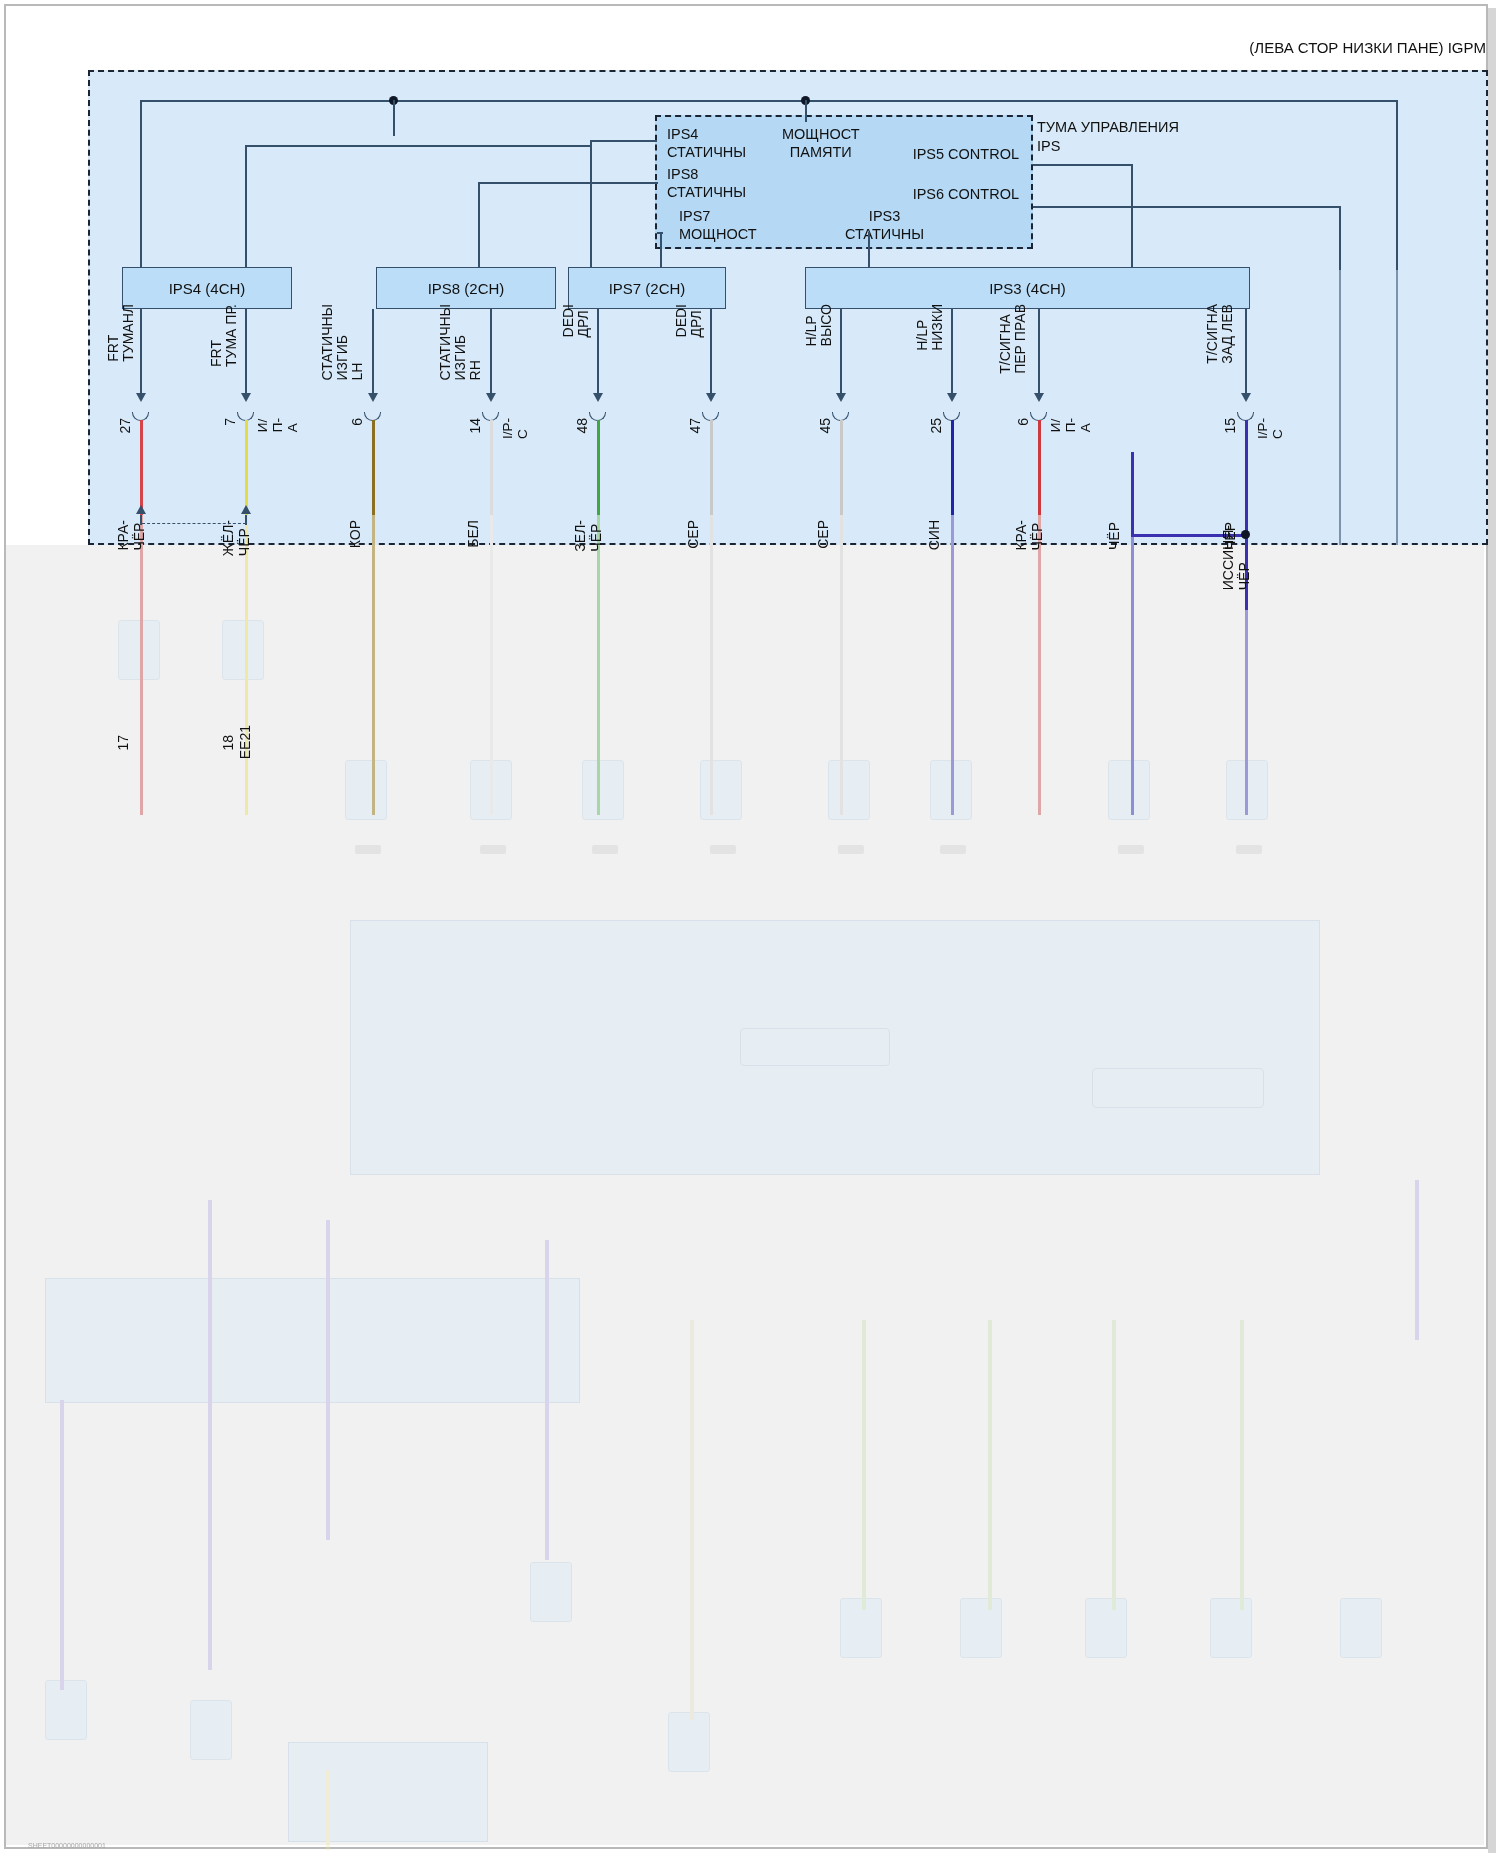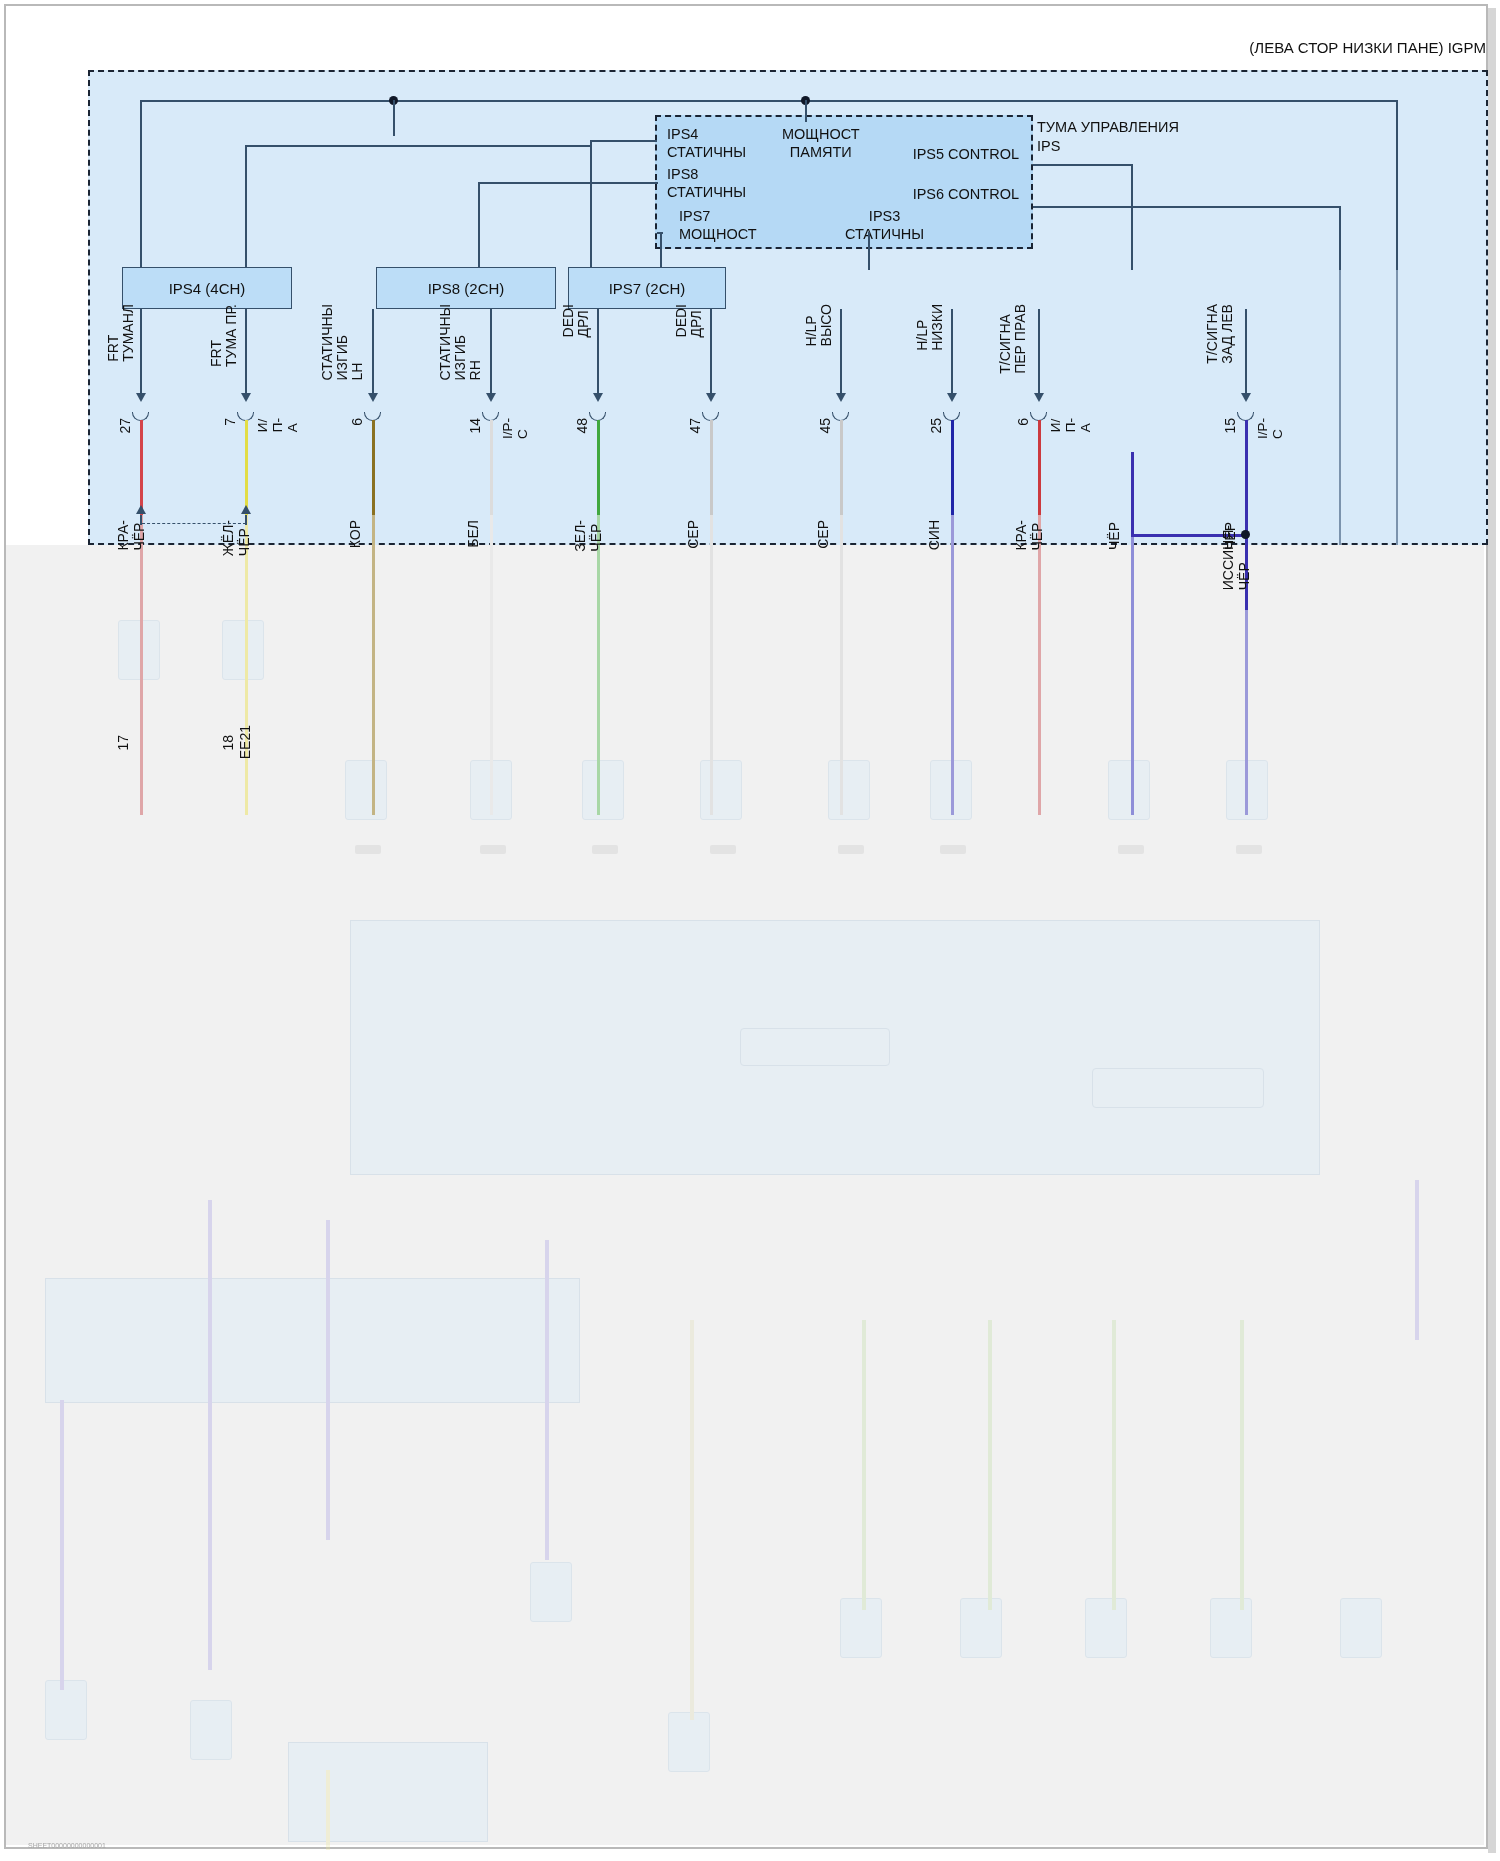--- a/index.html
+++ b/index.html
@@ -247,20 +247,23 @@
 
   <div class="ips-box" id="ips4">
     <span>IPS4 (4CH)</span>
   </div>
   <div class="ips-box" id="ips8">
     <span>IPS8 (2CH)</span>
   </div>
   <div class="ips-box" id="ips7">
     <span>IPS7 (2CH)</span>
   </div>
+  <div class="ips-box" id="ips3">
+    <span>IPS3 (4CH)</span>
+  </div>
 
   <div class="wire" style="left:140px;">
     <div class="stub" style="left:0px; top:9px; height:85px;"></div>
     <div class="arrow" style="left:-4.5px; top:93px;"></div>
     <div class="fn" style="left:-34px; top:4px;">FRT
 ТУМАНЛ</div>
     <div class="conn" style="left:-8px; top:112px;"></div>
     <div class="pin" style="left:-23px; top:118px;">27</div>
     <div class="cable" style="left:-0.5px; top:120px; height:95px; background:#d4444a;"></div>
     <div class="cable" style="left:-0.5px; top:215px; height:300px; background:#dfa6a8;"></div>

